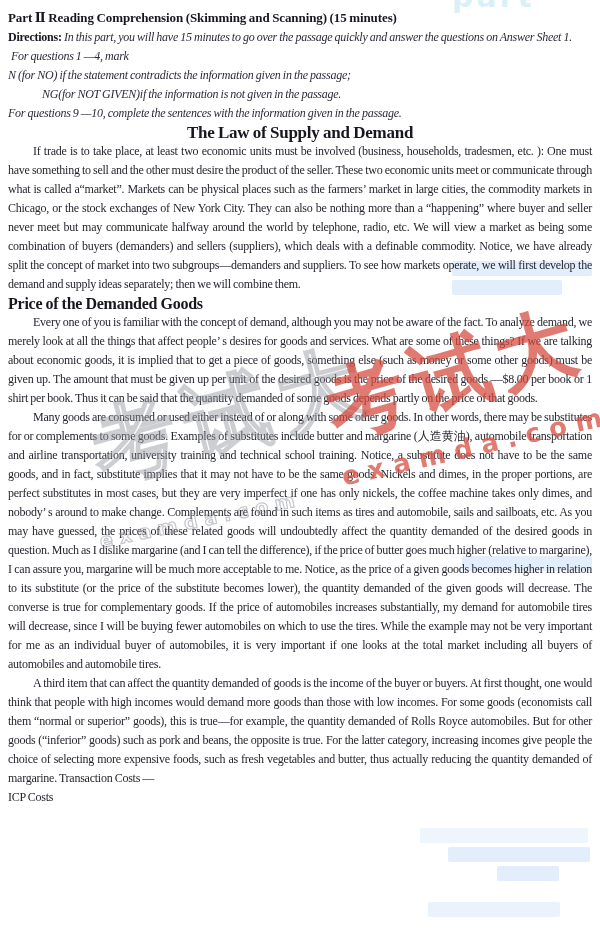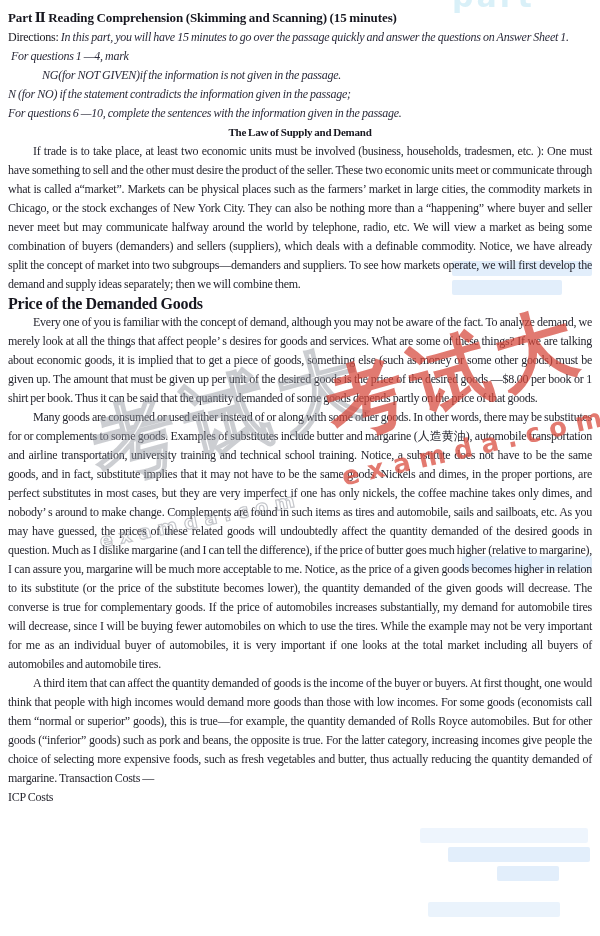--- a/index.html
+++ b/index.html
@@ -5,25 +5,25 @@
   html,body{margin:0;padding:0;background:#fff;}
   .page{
     position:relative;width:600px;height:936px;background:#ffffff;overflow:hidden;
     font-family:"Liberation Serif","DejaVu Serif",serif;
     font-size:12px;line-height:19px;letter-spacing:-0.25px;word-spacing:-0.5px;
     color:#26262f;
   }
   .content{position:relative;z-index:2;padding:8px 8px 0 8px;}
   .part-title{font-weight:bold;font-size:13px;letter-spacing:-0.1px;line-height:20px;color:#17171f;}
   .dir{margin:0;text-align:justify;font-style:italic;color:#2b2b3a;}
-  .dir .lbl{font-style:normal;font-weight:normal;color:#17171f;margin-top:48px;}
+  .dir .lbl{font-style:normal;font-weight:bold;color:#17171f;margin-top:48px;}
   .instr{font-style:italic;color:#2b2b3a;}
   .pad-sm{padding-left:3px;}
   .pad-lg{padding-left:34px;}
-  .passage-title{margin:0;text-align:center;font-weight:bold;font-size:11px;color:#17171f;}
+  .passage-title{margin:0;text-align:center;font-weight:bold;font-size:17px;color:#17171f;}
   .para{margin:0;text-align:justify;text-indent:25px;}
   .sec-h{margin:0;font-weight:bold;font-size:16px;color:#17171f;}
   .icp{margin:0;}
 
   
   .wm{position:absolute;z-index:3;pointer-events:none;white-space:nowrap;}
   .wm-gray-cn{
     left:94px;top:442px;font-size:84px;font-weight:bold;letter-spacing:12px;
     transform:rotate(-15deg);transform-origin:0 50%;
     color:transparent;-webkit-text-stroke:2px rgba(148,152,160,0.48);
@@ -73,23 +73,23 @@
   <div class="hl hl-5"></div>
   <div class="hl hl-6"></div>
   <div class="hl hl-7"></div>
 
   <div class="content">
     <div class="part-title">Part Ⅱ  Reading Comprehension (Skimming and Scanning) (15 minutes)</div>
 
     <p class="dir"><span class="lbl">Directions: </span><span>In this part, you will have 15 minutes to go over the passage quickly and answer the questions on Answer Sheet 1.</span></p>
 
     <div class="instr pad-sm">For questions 1 —4, mark</div>
+    <div class="instr">N (for NO) if the statement contradicts the information given in the passage;</div>
     <div class="instr pad-lg">NG(for NOT GIVEN)if the information is not given in the passage.</div>
-    <div class="instr">N (for NO) if the statement contradicts the information given in the passage;</div>
-    <div class="instr">For questions 6 —10, complete the sentences with the information given in the passage.</div>
+    <div class="instr">For questions 9 —10, complete the sentences with the information given in the passage.</div>
 
     <h2 class="passage-title">The Law of Supply and Demand</h2>
 
     <p class="para">If trade is to take place, at least two economic units must be involved (business, households, tradesmen, etc. ): One must have something to sell and the other must desire the product of the seller. These two economic units meet or communicate through what is called a“market”. Markets can be physical places such as the farmers’ market in large cities, the commodity markets in Chicago, or the stock exchanges of New York City. They can also be nothing more than a “happening” where buyer and seller never meet but may communicate halfway around the world by telephone, radio, etc. We will view a market as being some combination of buyers (demanders) and sellers (suppliers), which deals with a definable commodity. Notice, we have already split the concept of market into two subgroups—demanders and suppliers. To see how markets operate, we will first develop the demand and supply ideas separately; then we will combine them.</p>
 
     <h3 class="sec-h">Price of the Demanded Goods</h3>
     <p class="para">Every one of you is familiar with the concept of demand, although you may not be aware of the fact. To analyze demand, we merely look at all the things that affect people’ s desires for goods and services. What are some of these things? If we are talking about economic goods, it is implied that to get a piece of goods, something else (such as money or some other goods) must be given up. The amount that must be given up per unit of the desired goods is the price of the desired goods —$8.00 per book or 1 shirt per book. Thus it can be said that the quantity demanded of some goods depends partly on the price of that goods.</p>
 
     <p class="para">Many goods are consumed or used either instead of or along with some other goods. In other words, there may be substitutes for or complements to some goods. Examples of substitutes include butter and margarine (人造黄油), automobile transportation and airline transportation, university training and technical school training. Notice, a substitute does not have to be the same goods, and in fact, substitute implies that it may not have to be the same goods. Nickels and dimes, in the proper portions, are perfect substitutes in most cases, but they are very imperfect if one has only nickels, the coffee machine takes only dimes, and nobody’ s around to make change. Complements are found in such items as tires and automobile, sails and sailboats, etc. As you may have guessed, the prices of these related goods will undoubtedly affect the quantity demanded of the desired goods in question. Much as I dislike margarine (and I can tell the difference), if the price of butter goes much higher (relative to margarine), I can assure you, margarine will be much more acceptable to me. Notice, as the price of a given goods becomes higher in relation to its substitute (or the price of the substitute becomes lower), the quantity demanded of the given goods will decrease. The converse is true for complementary goods. If the price of automobiles increases substantially, my demand for automobile tires will decrease, since I will be buying fewer automobiles on which to use the tires. While the example may not be very important for me as an individual buyer of automobiles, it is very important if one looks at the total market including all buyers of automobiles and automobile tires.</p>
 

